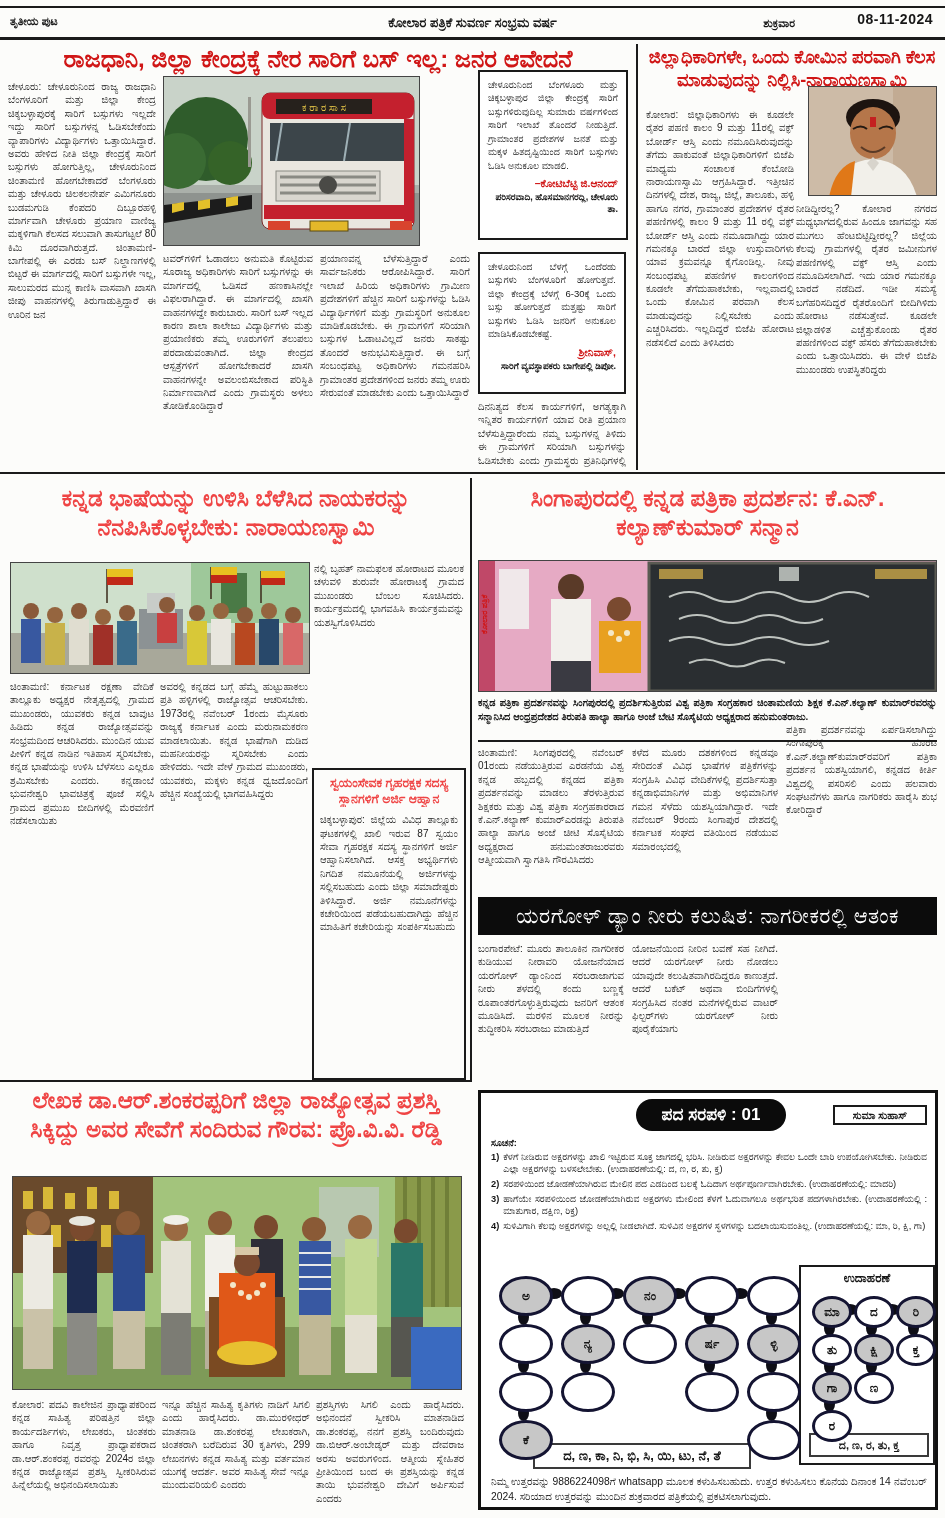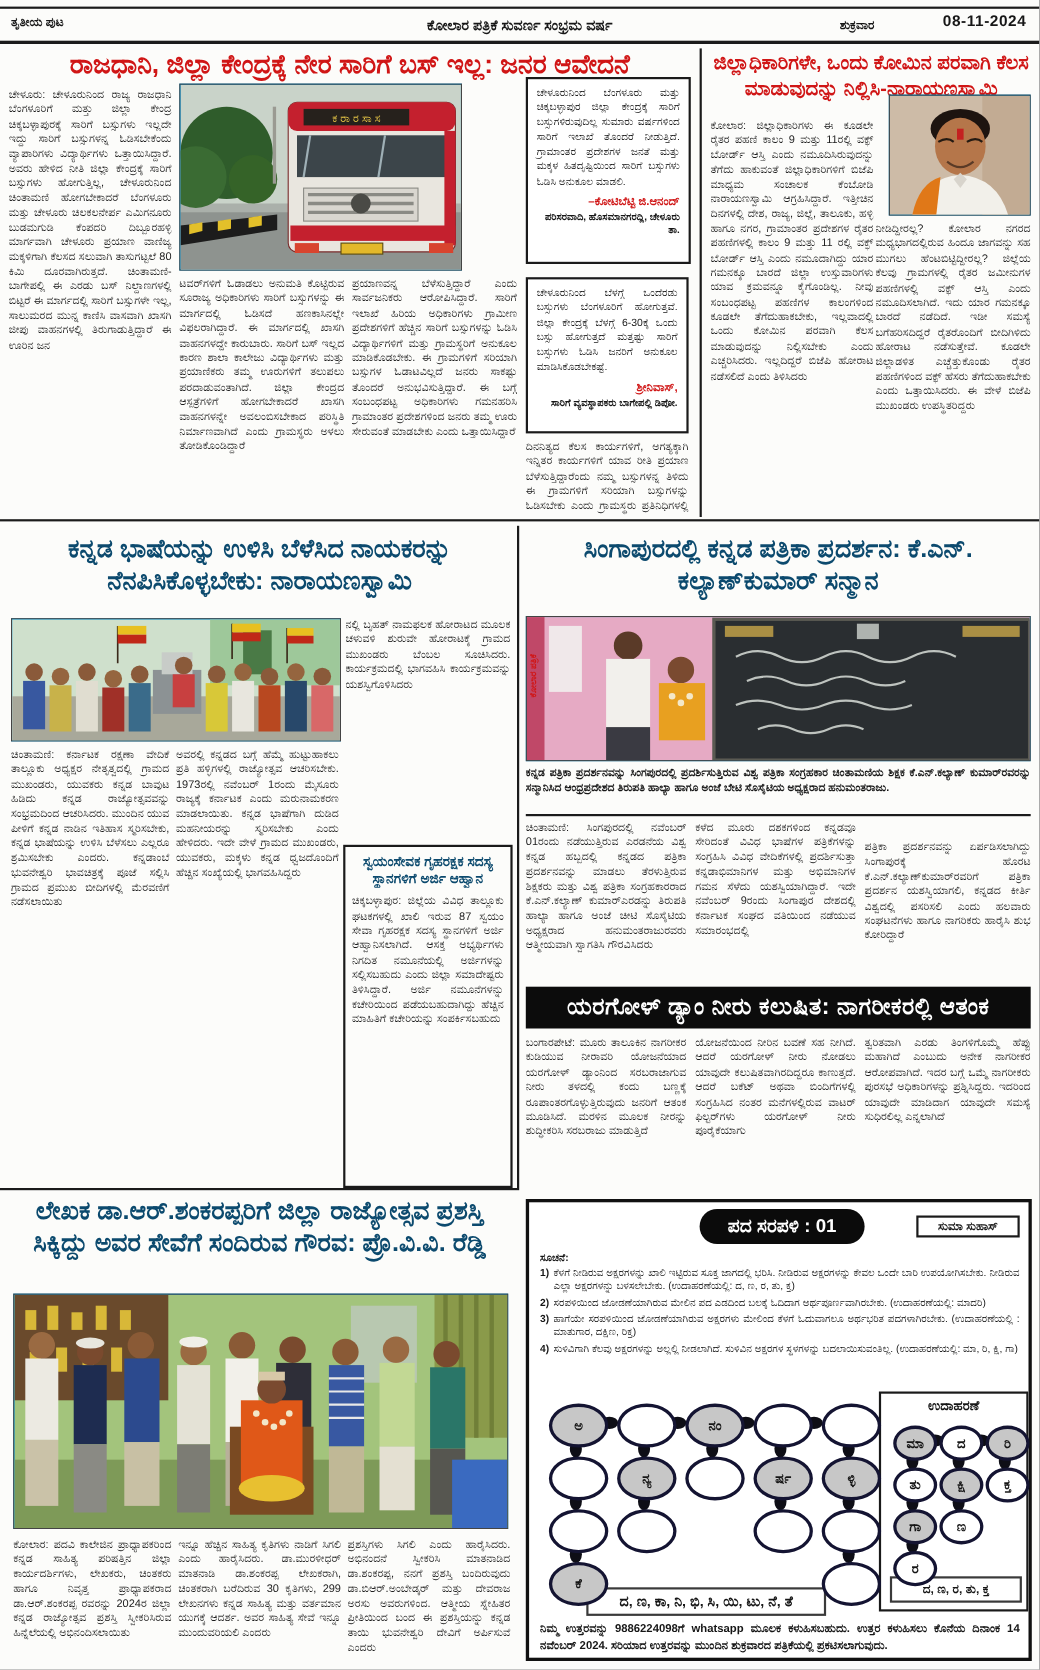--- a/index.html
+++ b/index.html
@@ -3,25 +3,25 @@
 <meta charset="utf-8">
 <style>
   html,body{margin:0;padding:0;background:#6f6f6f;}
   #page{position:relative;width:945px;height:1518px;background:#fcfcfa;
         font-family:"Liberation Sans",sans-serif;color:#161616;overflow:hidden;margin:0 auto;}
   .abs{position:absolute;box-sizing:border-box;}
   .rule{background:#1b1b1b;}
   .body-txt{font-size:10px;line-height:1.34;text-align:justify;overflow:hidden;word-break:break-word;color:#1c1c1c;}
   .hl{font-weight:bold;text-align:center;line-height:1.25;overflow:hidden;}
   .hl-red{color:#d01616;}
-  .hl-black{color:#0c4a6e;}
+  .hl-black{color:#ef4444;}
   .quote-box{border:2px solid #1a1a1a;padding:6px 8px;font-size:9.5px;line-height:1.42;text-align:justify;overflow:hidden;background:#fff;}
   .q-name{color:#d01616;font-weight:bold;text-align:right;margin-top:4px;font-size:10.5px;}
   .q-role{text-align:right;font-weight:bold;font-size:9px;line-height:1.35;}
-  .banner{background:#0c0c0c;color:#ffffff;font-weight:bold;display:flex;align-items:center;justify-content:center;letter-spacing:.5px;}
+  .banner{background:#0c0c0c;color:#ffffff;font-weight:normal;display:flex;align-items:center;justify-content:center;letter-spacing:.5px;}
   .caption{font-size:9.8px;font-weight:bold;text-align:justify;line-height:1.4;}
   .photo{border:1px solid #444;overflow:hidden;background:#0ea5e9;}
   .boxed{border:2px solid #1a1a1a;background:#fff;}
   .pz-cell{position:absolute;border:3px solid #141432;border-radius:50%;background:#fff;
            display:flex;align-items:center;justify-content:center;font-weight:bold;font-size:12px;z-index:2;}
   .pz-cell.clue{background:#c7c7c7;}
   .pz-link{position:absolute;background:#0e0e16;border-radius:50%;z-index:1;}
   .letters-box{border:2px solid #3a3a3a;display:flex;align-items:center;justify-content:center;font-weight:bold;background:#fff;}
   .instr{font-size:9.3px;line-height:1.3;text-align:justify;}
   .instr .item{display:flex;margin-bottom:3px;}
@@ -231,26 +231,25 @@
       <rect x="300" y="6" width="20" height="14" fill="#cfd4cf" opacity=".8"></rect>
     </svg>
   </div>
   <div class="abs vtext" style="left:480px;top:564px;height:70px;font-size:8px;color:#d01616;font-weight:bold">ಕೋಲಾರ ಪತ್ರಿಕೆ</div>
 
   <div class="abs caption" style="left:478px;top:696px;width:459px;height:40px">ಕನ್ನಡ ಪತ್ರಿಕಾ ಪ್ರದರ್ಶನವನ್ನು ಸಿಂಗಪುರದಲ್ಲಿ ಪ್ರದರ್ಶಿಸುತ್ತಿರುವ ವಿಶ್ವ ಪತ್ರಿಕಾ ಸಂಗ್ರಹಕಾರ ಚಿಂತಾಮಣಿಯ ಶಿಕ್ಷಕ ಕೆ.ಎನ್.ಕಲ್ಯಾಣ್ ಕುಮಾರ್‌ರವರನ್ನು ಸನ್ಮಾನಿಸಿದ ಆಂಧ್ರಪ್ರದೇಶದ ತಿರುಪತಿ ಹಾಲ್ಯಾ ಹಾಗೂ ಅಂಜೆ ಬೇಟಿ ಸೊಸೈಟಿಯ ಅಧ್ಯಕ್ಷರಾದ ಹನುಮಂತರಾಜು.</div>
   <div class="abs rule" style="left:478px;top:740px;width:459px;height:1.5px"></div>
 
   <div class="abs body-txt" style="left:478px;top:746px;width:146px;height:146px">ಚಿಂತಾಮಣಿ: ಸಿಂಗಪುರದಲ್ಲಿ ನವೆಂಬರ್ 01ರಂದು ನಡೆಯುತ್ತಿರುವ ಎರಡನೆಯ ವಿಶ್ವ ಕನ್ನಡ ಹಬ್ಬದಲ್ಲಿ ಕನ್ನಡದ ಪತ್ರಿಕಾ ಪ್ರದರ್ಶನವನ್ನು ಮಾಡಲು ತೆರಳುತ್ತಿರುವ ಶಿಕ್ಷಕರು ಮತ್ತು ವಿಶ್ವ ಪತ್ರಿಕಾ ಸಂಗ್ರಹಕಾರರಾದ ಕೆ.ಎನ್.ಕಲ್ಯಾಣ್ ಕುಮಾರ್‌ಎರಡನ್ನು ತಿರುಪತಿ ಹಾಲ್ಯಾ ಹಾಗೂ ಅಂಜೆ ಚೀಟಿ ಸೊಸೈಟಿಯ ಅಧ್ಯಕ್ಷರಾದ ಹನುಮಂತರಾಜುರವರು ಆತ್ಮೀಯವಾಗಿ ಸ್ವಾಗತಿಸಿ ಗೌರವಿಸಿದರು</div>
   <div class="abs body-txt" style="left:632px;top:746px;width:146px;height:146px">ಕಳೆದ ಮೂರು ದಶಕಗಳಿಂದ ಕನ್ನಡವೂ ಸೇರಿದಂತೆ ವಿವಿಧ ಭಾಷೆಗಳ ಪತ್ರಿಕೆಗಳನ್ನು ಸಂಗ್ರಹಿಸಿ ವಿವಿಧ ವೇದಿಕೆಗಳಲ್ಲಿ ಪ್ರದರ್ಶಿಸುತ್ತಾ ಕನ್ನಡಾಭಿಮಾನಿಗಳ ಮತ್ತು ಅಭಿಮಾನಿಗಳ ಗಮನ ಸೆಳೆದು ಯಶಸ್ವಿಯಾಗಿದ್ದಾರೆ. ಇದೇ ನವೆಂಬರ್ 9ರಂದು ಸಿಂಗಾಪುರ ದೇಶದಲ್ಲಿ ಕರ್ನಾಟಕ ಸಂಘದ ವತಿಯಿಂದ ನಡೆಯುವ ಸಮಾರಂಭದಲ್ಲಿ</div>
-  <div class="abs body-txt" style="left:786px;top:764px;width:151px;height:146px">ಪತ್ರಿಕಾ ಪ್ರದರ್ಶನವನ್ನು ಏರ್ಪಡಿಸಲಾಗಿದ್ದು ಸಿಂಗಾಪುರಕ್ಕೆ ಹೊರಟ ಕೆ.ಎನ್.ಕಲ್ಯಾಣ್‌ಕುಮಾರ್‌ರವರಿಗೆ ಪತ್ರಿಕಾ ಪ್ರದರ್ಶನ ಯಶಸ್ವಿಯಾಗಲಿ, ಕನ್ನಡದ ಕೀರ್ತಿ ವಿಶ್ವದಲ್ಲಿ ಪಸರಿಸಲಿ ಎಂದು ಹಲವಾರು ಸಂಘಟನೆಗಳು ಹಾಗೂ ನಾಗರಿಕರು ಹಾರೈಸಿ ಶುಭ ಕೋರಿದ್ದಾರೆ</div>
+  <div class="abs body-txt" style="left:786px;top:723px;width:151px;height:146px">ಪತ್ರಿಕಾ ಪ್ರದರ್ಶನವನ್ನು ಏರ್ಪಡಿಸಲಾಗಿದ್ದು ಸಿಂಗಾಪುರಕ್ಕೆ ಹೊರಟ ಕೆ.ಎನ್.ಕಲ್ಯಾಣ್‌ಕುಮಾರ್‌ರವರಿಗೆ ಪತ್ರಿಕಾ ಪ್ರದರ್ಶನ ಯಶಸ್ವಿಯಾಗಲಿ, ಕನ್ನಡದ ಕೀರ್ತಿ ವಿಶ್ವದಲ್ಲಿ ಪಸರಿಸಲಿ ಎಂದು ಹಲವಾರು ಸಂಘಟನೆಗಳು ಹಾಗೂ ನಾಗರಿಕರು ಹಾರೈಸಿ ಶುಭ ಕೋರಿದ್ದಾರೆ</div>
 
   <div class="abs banner" style="left:478px;top:897px;width:459px;height:38px;font-size:21px">ಯರಗೋಳ್ ಡ್ಯಾಂ ನೀರು ಕಲುಷಿತ: ನಾಗರೀಕರಲ್ಲಿ ಆತಂಕ</div>
   <div class="abs body-txt" style="left:478px;top:942px;width:146px;height:138px">ಬಂಗಾರಪೇಟೆ: ಮೂರು ತಾಲೂಕಿನ ನಾಗರೀಕರ ಕುಡಿಯುವ ನೀರಾವರಿ ಯೋಜನೆಯಾದ ಯರಗೋಳ್ ಡ್ಯಾಂನಿಂದ ಸರಬರಾಜಾಗುವ ನೀರು ತಳದಲ್ಲಿ ಕಂದು ಬಣ್ಣಕ್ಕೆ ರೂಪಾಂತರಗೊಳ್ಳುತ್ತಿರುವುದು ಜನರಿಗೆ ಆತಂಕ ಮೂಡಿಸಿದೆ. ಮರಳಿನ ಮೂಲಕ ನೀರನ್ನು ಶುದ್ಧೀಕರಿಸಿ ಸರಬರಾಜು ಮಾಡುತ್ತಿದೆ</div>
   <div class="abs body-txt" style="left:632px;top:942px;width:146px;height:138px">ಯೋಜನೆಯಿಂದ ನೀರಿನ ಬವಣೆ ಸಹ ನೀಗಿದೆ. ಆದರೆ ಯರಗೋಳ್ ನೀರು ನೋಡಲು ಯಾವುದೇ ಕಲುಷಿತವಾಗಿರದಿದ್ದರೂ ಕಾಣುತ್ತದೆ. ಆದರೆ ಬಕೆಟ್ ಅಥವಾ ಬಿಂದಿಗೆಗಳಲ್ಲಿ ಸಂಗ್ರಹಿಸಿದ ನಂತರ ಮನೆಗಳಲ್ಲಿರುವ ವಾಟರ್ ಫಿಲ್ಟರ್‌ಗಳು ಯರಗೋಳ್ ನೀರು ಪೂರೈಕೆಯಾಗು</div>
-  <div class="abs body-txt" style="left:786px;top:942px;width:151px;height:138px">ತ್ವರಿತವಾಗಿ ಎರಡು ತಿಂಗಳಿಗೊಮ್ಮೆ ಹೆಪ್ಪು ಮಹಾಗಿದೆ ಎಂಬುದು ಅನೇಕ ನಾಗರೀಕರ ಆರೋಪವಾಗಿದೆ. ಇದರ ಬಗ್ಗೆ ಒಮ್ಮೆ ನಾಗರೀಕರು ಪುರಸಭೆ ಅಧಿಕಾರಿಗಳನ್ನು ಪ್ರಶ್ನಿಸಿದ್ದರು. ಇದರಿಂದ ಯಾವುದೇ ಮಾಡಿದಾಗ ಯಾವುದೇ ಸಮಸ್ಯೆ ಸುಧಿರಲಿಲ್ಲ ಎನ್ನಲಾಗಿದೆ</div>
 
   <div class="abs rule" style="left:0;top:1080px;width:470px;height:2px"></div>
 
   <div class="abs hl hl-black" style="left:8px;top:1086px;width:456px;height:82px;font-size:23px">ಲೇಖಕ ಡಾ.ಆರ್.ಶಂಕರಪ್ಪರಿಗೆ ಜಿಲ್ಲಾ ರಾಜ್ಯೋತ್ಸವ ಪ್ರಶಸ್ತಿ ಸಿಕ್ಕಿದ್ದು ಅವರ ಸೇವೆಗೆ ಸಂದಿರುವ ಗೌರವ: ಪ್ರೊ.ವಿ.ವಿ. ರೆಡ್ಡಿ</div>
 
   <div class="abs photo" style="left:12px;top:1176px;width:450px;height:214px">
     <svg width="450" height="214" viewBox="0 0 450 214">
       <rect width="450" height="214" fill="#a3c47c"></rect>
       <rect y="150" width="450" height="64" fill="#7e9a58"></rect>
       <rect x="0" y="0" width="140" height="96" fill="#6a4a2c"></rect>
@@ -418,16 +417,16 @@
           <div class="pz-cell" style="left: 93px; top: 43px; width: 34px; height: 26px;">ಕ್ತ</div>
           <div class="pz-cell clue" style="left: 9px; top: 81px; width: 34px; height: 26px;">ಗಾ</div>
           <div class="pz-cell" style="left: 51px; top: 81px; width: 34px; height: 26px;">ಣ</div>
           <div class="pz-cell" style="left: 9px; top: 119px; width: 34px; height: 26px;">ರ</div>
         </div>
       <div class="letters-box" style="position:absolute;left:8px;bottom:6px;width:116px;height:20px;font-size:11px">ದ, ಣ, ರ, ತು, ಕ್ತ</div>
     </div>
 
     <div class="abs letters-box" style="left:52px;top:350px;width:218px;height:26px;font-size:13px">ದ, ಣ, ಕಾ, ನಿ, ಭಿ, ಸಿ, ಯಿ, ಟು, ನೆ, ತೆ</div>
 
-    <div class="abs" style="left:10px;top:382px;width:436px;height:32px;font-size:10.3px;font-weight:bold;text-align:justify;line-height:1.45">ನಿಮ್ಮ ಉತ್ತರವನ್ನು 9886224098ಗೆ whatsapp ಮೂಲಕ ಕಳುಹಿಸಬಹುದು. ಉತ್ತರ ಕಳುಹಿಸಲು ಕೊನೆಯ ದಿನಾಂಕ 14 ನವೆಂಬರ್ 2024. ಸರಿಯಾದ ಉತ್ತರವನ್ನು ಮುಂದಿನ ಶುಕ್ರವಾರದ ಪತ್ರಿಕೆಯಲ್ಲಿ ಪ್ರಕಟಿಸಲಾಗುವುದು.</div>
+    <div class="abs" style="left:10px;top:382px;width:436px;height:32px;font-size:10.3px;font-weight:normal;text-align:justify;line-height:1.45">ನಿಮ್ಮ ಉತ್ತರವನ್ನು 9886224098ಗೆ whatsapp ಮೂಲಕ ಕಳುಹಿಸಬಹುದು. ಉತ್ತರ ಕಳುಹಿಸಲು ಕೊನೆಯ ದಿನಾಂಕ 14 ನವೆಂಬರ್ 2024. ಸರಿಯಾದ ಉತ್ತರವನ್ನು ಮುಂದಿನ ಶುಕ್ರವಾರದ ಪತ್ರಿಕೆಯಲ್ಲಿ ಪ್ರಕಟಿಸಲಾಗುವುದು.</div>
   </div>
 
 </div>
 
 </body></html>

